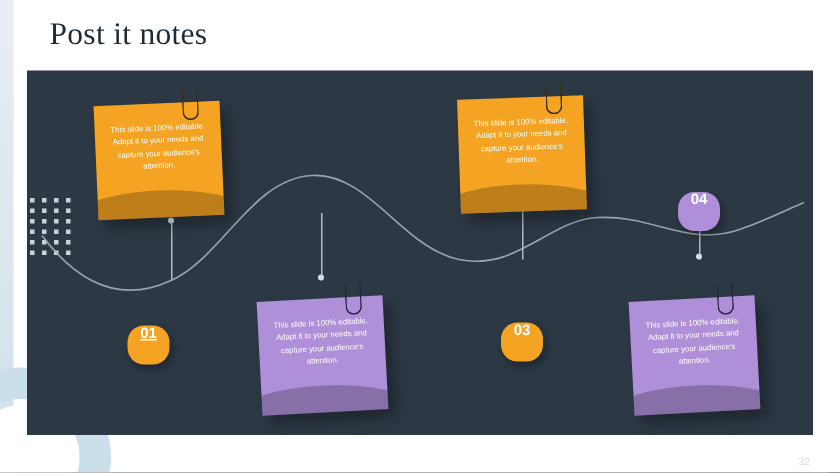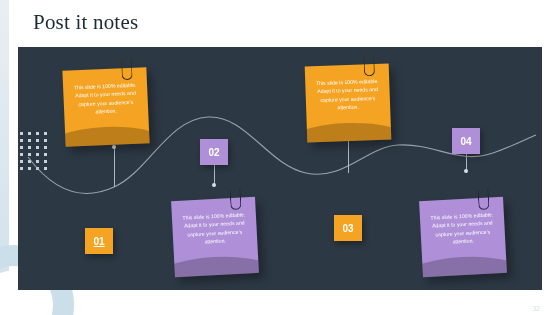--- a/index.html
+++ b/index.html
@@ -78,22 +78,22 @@
   }
   .clip.dark{border-color:#2a2140;}
   
   .stem{position:absolute;background:#aeb9c2;width:1px;}
   .stem-dot{
     position:absolute;width:4px;height:4px;border-radius:50%;
     background:#d5dde3;
   }
   
   .badge{
-    position:absolute;width:28px;height:26px;border-radius:0;
-    display:flex;align-items:center;justify-content:center;
+    position:absolute;width:28px;height:26px;border-radius:11px;
+    display:flex;justify-content:center;
     color:#ffffff;font-size:10px;font-weight:bold;
     box-shadow:2px 3px 6px rgba(0,0,0,.33);
   }
   .badge.orange{background:#F4A322;margin-top:44px;}
   .badge.purple{background:#AE8FD8;}
 </style>
 </head>
 <body>
 
 <div id="slide">
@@ -169,25 +169,22 @@
       <div class="curl"></div>
       <div class="clip"></div>
     </div>
 
     <div class="note purple" style="left:403px;top:152px;transform:rotate(-3deg);">
       <span class="txt">This slide is 100% editable. Adapt it to your needs and capture your audience's attention.</span>
       <div class="curl"></div>
       <div class="clip dark"></div>
     </div>
 
-    <div class="badge orange" style="left:67px;top:137px;text-decoration:underline;">
+    <div class="badge orange" style="left:67px;top:126px;text-decoration:underline;">
       <span>01</span>
-    </div>
-    <div class="badge purple" style="left:182px;top:92px;">
-      <span>02</span>
     </div>
     <div class="badge orange" style="left:316px;top:124px;">
       <span>03</span>
     </div>
     <div class="badge purple" style="left:434px;top:81px;">
       <span>04</span>
     </div>
 
   </div>
 </div>

